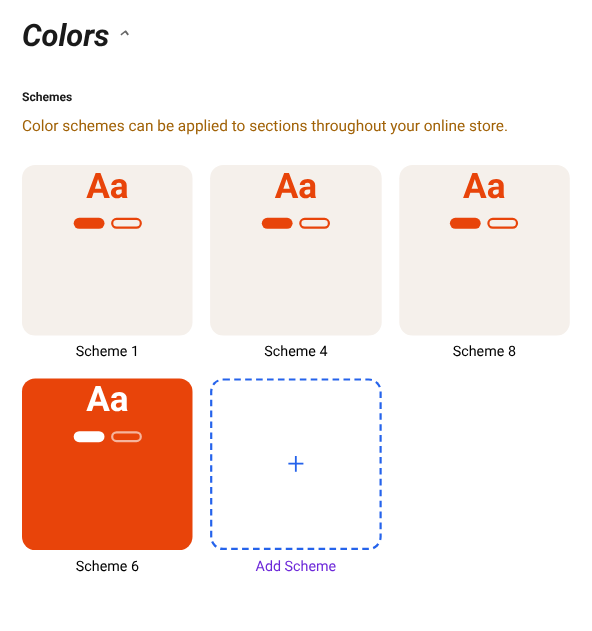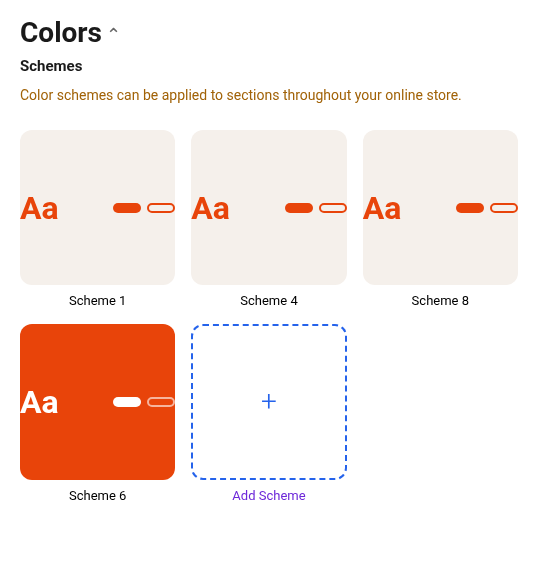--- a/index.html
+++ b/index.html
@@ -13,39 +13,40 @@
       background: #ffffff;
       width: 538px;
       min-height: 574px;
       padding: 16px 20px;
     }
 
     .header {
       display: flex;
       justify-content: flex-start;
       align-items: flex-start;
-      margin-bottom: 8px;
+      margin-bottom: 32px;
+      font-style: italic;
     }
 
     .title {
       font-size: 28px;
       font-weight: 700;
       color: #1a1a1a;
     }
 
     .collapse-icon {
       color: #666;
       font-size: 18px;
       cursor: pointer;
       padding: 4px;
       margin-top: 4px;
     }
 
     .section-title {
-      font-size: 15px;
+      font-size: 11px;
       font-weight: 700;
       color: #1a1a1a;
       margin-bottom: 10px;
     }
 
     .description {
       font-size: 14px;
       color: #a16207;
       line-height: 1.5;
       margin-bottom: 24px;
@@ -64,23 +65,23 @@
       align-items: center;
       gap: 8px;
       cursor: pointer;
     }
 
     .scheme-card {
       width: 100%;
       aspect-ratio: 1;
       border-radius: 12px;
       display: flex;
-      flex-direction: row;
-      align-items: center;
-      justify-content: space-between;
+      flex-direction: column;
+      align-items: center;
+      justify-content: flex-start;
       gap: 10px;
       background: #f5f0eb;
     }
 
     .scheme-card.active {
       background: #e8440a;
     }
 
     .scheme-aa {
       font-size: 32px;

